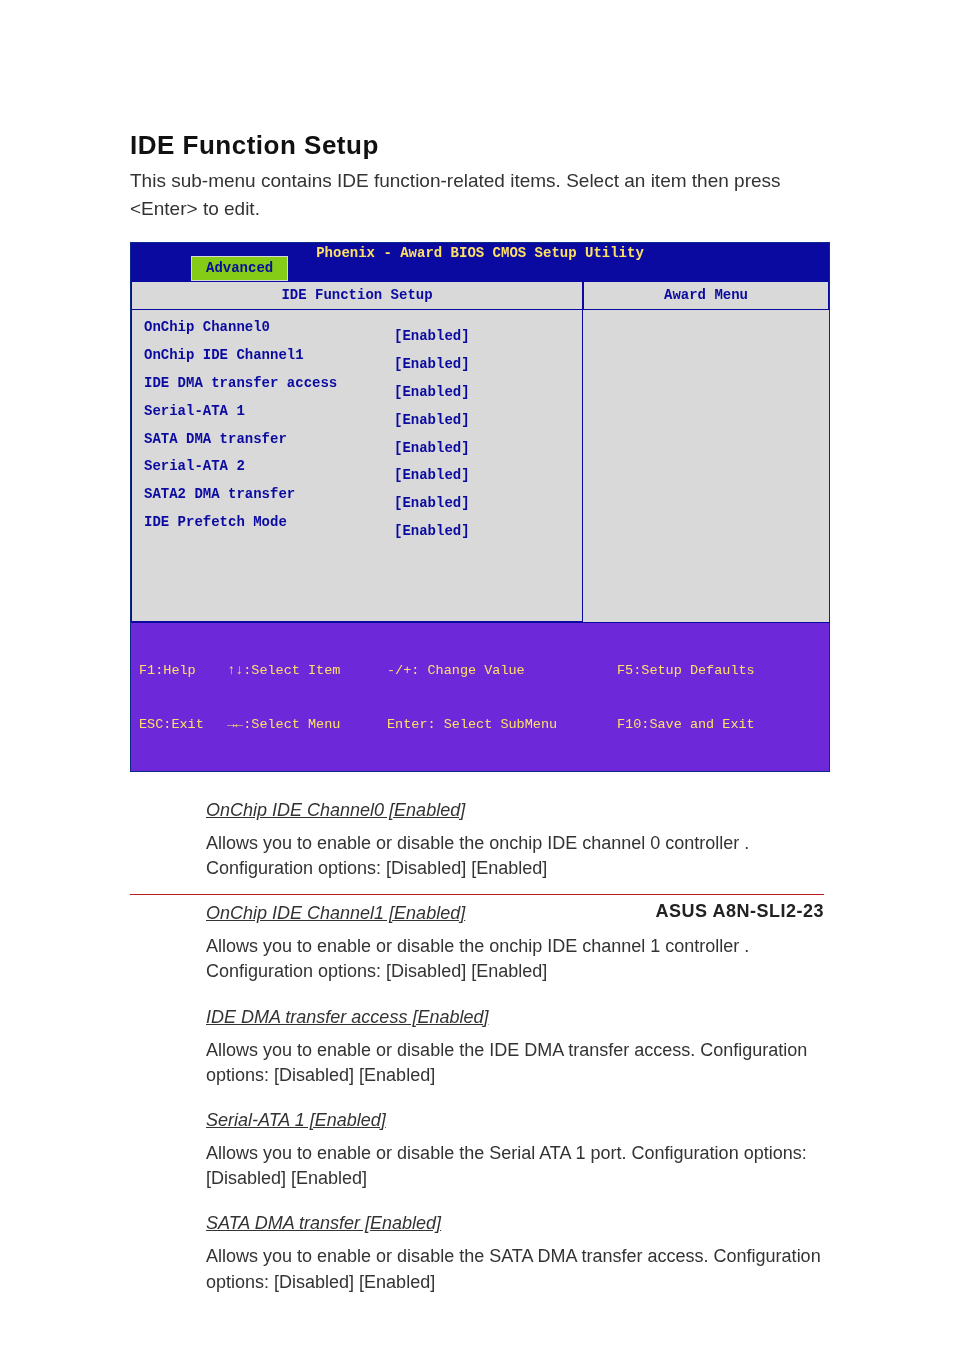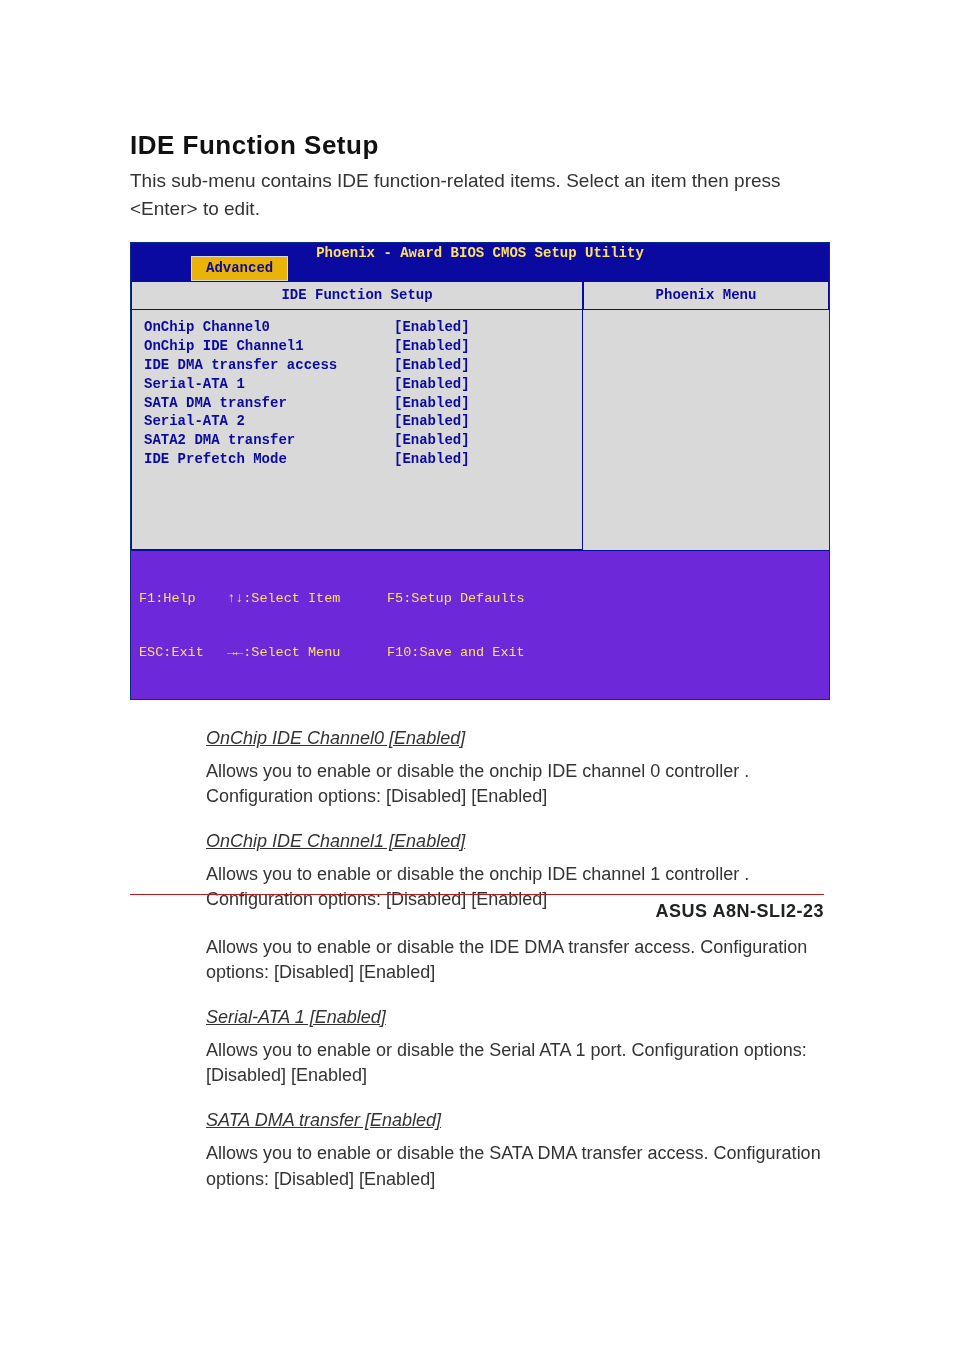--- a/index.html
+++ b/index.html
@@ -5,31 +5,31 @@
   * { box-sizing: border-box; margin: 0; padding: 0; }
   html, body { width: 954px; height: 1351px; background: #ffffff; font-family: Arial, Helvetica, sans-serif; color: #222; }
   .page { padding: 130px 130px 0 130px; position: relative; height: 982px; }
   h2.section-title { font-size: 26px; font-weight: 700; letter-spacing: 0.5px; color: #111; margin-bottom: 6px; }
   p.intro { font-size: 19px; line-height: 1.45; color: #333; margin-bottom: 20px; }
 
   
   .bios { width: 700px; font-family: "Courier New", monospace; font-size: 14px; line-height: 1.35; border: 1px solid #0a2a8a; }
   .bios-bluebar { background: #0a0aa0; color: #ffe066; display: flex; align-items: flex-end; height: 38px; position: relative; }
   .bios-title { position: absolute; top: 1px; left: 0; right: 0; text-align: center; font-weight: bold; color: #ffe066; }
-  .bios-tab { background: #eab308; color: #0a0aa0; font-weight: bold; padding: 2px 14px; margin-left: 60px; border: 1px solid #d9d9d9; }
+  .bios-tab { background: #84cc16; color: #0a0aa0; font-weight: bold; padding: 2px 14px; margin-left: 60px; border: 1px solid #d9d9d9; }
   .bios-headrow { display: flex; }
   .bios-headcell { background: #d9d9d9; color: #0a0aa0; font-weight: bold; text-align: center; padding: 4px 0; border: 1px solid #0a0aa0; }
   .bios-headcell.left { flex: 0 0 452px; }
   .bios-headcell.right { flex: 1; }
   .bios-body { display: flex; background: #d9d9d9; }
   .bios-left { flex: 0 0 452px; border: 1px solid #0a0aa0; border-top: none; padding: 8px 12px 80px 12px; color: #0a0aa0; font-weight: bold; }
   .bios-right { flex: 1; border: 1px solid #0a0aa0; border-top: none; border-left: none; padding: 8px 12px 80px 12px; color: #0a0aa0; font-weight: bold; }
   .bios-row { display: flex; }
   .bios-label { flex: 0 0 250px; white-space: pre; }
-  .bios-val { flex: 1; }
+  .bios-val { flex: 1; margin-top: 9px; }
   .bios-help-title { display: inline-block; margin-bottom: 18px; }
   .bios-help-arrows { letter-spacing: -3px; }
   .bios-footer { background: #6d28d9; color: #ffe066; padding: 2px 6px 0 6px; font-weight: normal; display: flex; border-top: 1px solid #0a0aa0; font-size: 13.5px; }
   .bios-footer .col { white-space: pre; }
   .bios-footer .col.a { flex: 0 0 90px; padding-left: 2px;}
   .bios-footer .col.b { flex: 0 0 160px; }
   .bios-footer .col.c { flex: 0 0 230px; }
   .bios-footer .col.d { flex: 1; text-align: left; }
 
   
@@ -48,21 +48,21 @@
   <h2 class="section-title">IDE Function Setup</h2>
   <p class="intro">This sub-menu contains IDE function-related items. Select an item then press &lt;Enter&gt; to edit.</p>
 
   <div class="bios">
     <div class="bios-bluebar">
       <div class="bios-title">Phoenix - Award BIOS CMOS Setup Utility</div>
       <div class="bios-tab">Advanced</div>
     </div>
     <div class="bios-headrow">
       <div class="bios-headcell left">IDE Function Setup</div>
-      <div class="bios-headcell right">Phoenix Menu</div>
+      <div class="bios-headcell right">Award Menu</div>
     </div>
     <div class="bios-body">
       <div class="bios-left">
         <div class="bios-row">
           <span class="bios-label">OnChip Channel0</span>
           <span class="bios-val">[Enabled]</span>
         </div>
         <div class="bios-row">
           <span class="bios-label">OnChip IDE Channel1</span>
           <span class="bios-val">[Enabled]</span>
@@ -95,34 +95,39 @@
     </div>
     <div class="bios-footer">
       <div class="col a">
         <div>F1:Help</div>
         <div>ESC:Exit</div>
       </div>
       <div class="col b">
         <div>↑↓:Select Item</div>
         <div>→←:Select Menu</div>
       </div>
+      <div class="col c">
+        <div>-/+: Change Value</div>
+        <div>Enter: Select SubMenu</div>
+      </div>
       <div class="col d">
         <div>F5:Setup Defaults</div>
         <div>F10:Save and Exit</div>
       </div>
     </div>
   </div>
 
   <div class="desc-block">
     <h4>OnChip IDE Channel0 [Enabled]</h4>
     <p>Allows you to enable or disable the onchip IDE channel 0 controller . Configuration options: [Disabled] [Enabled]</p>
 
     <h4>OnChip IDE Channel1 [Enabled]</h4>
     <p>Allows you to enable or disable the onchip IDE channel 1 controller . Configuration options: [Disabled] [Enabled]</p>
 
+    <h4>IDE DMA transfer access [Enabled]</h4>
     <p>Allows you to enable or disable the IDE DMA transfer access. Configuration options: [Disabled] [Enabled]</p>
 
     <h4>Serial-ATA 1 [Enabled]</h4>
     <p>Allows you to enable or disable the Serial ATA 1 port. Configuration options: [Disabled] [Enabled]</p>
 
     <h4>SATA DMA transfer [Enabled]</h4>
     <p>Allows you to enable or disable the SATA DMA transfer access. Configuration options: [Disabled] [Enabled]</p>
   </div>
 
   <div class="page-foot">

